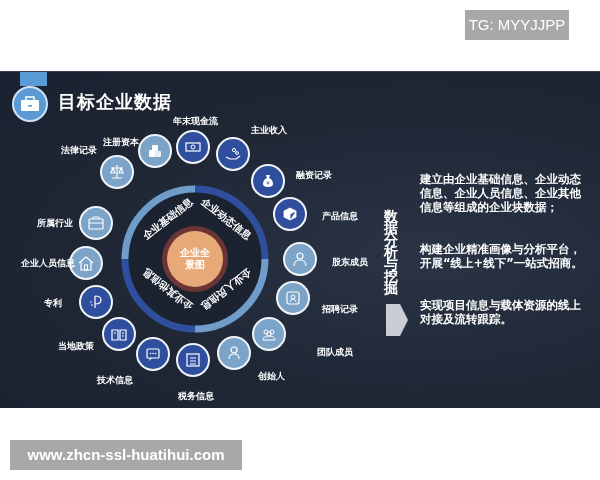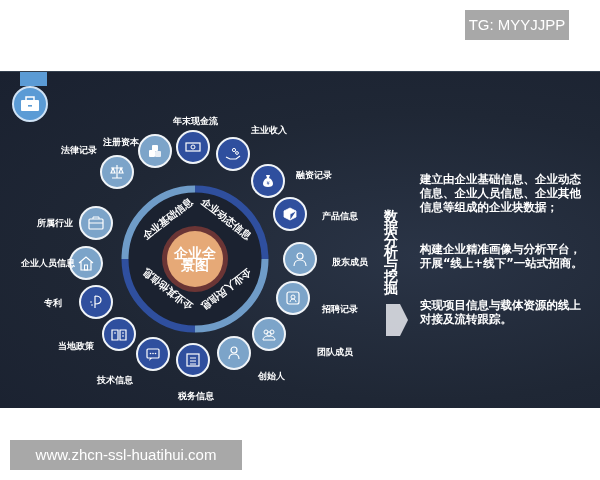--- a/index.html
+++ b/index.html
@@ -1,24 +1,24 @@
 <!DOCTYPE html>
 <html><head>
 <meta charset="utf-8">
 <style>
   html,body{margin:0;padding:0;background:#ffffff;}
   body{width:600px;height:480px;position:relative;overflow:hidden;font-family:"DejaVu Sans","Liberation Sans",sans-serif;}
   .wm-top{position:absolute;left:465px;top:10px;width:104px;height:30px;background:#a8a8a8;color:#fff;font-size:15px;line-height:30px;text-align:center;font-family:"Liberation Sans",sans-serif;}
-  .wm-bottom{position:absolute;left:10px;top:440px;width:232px;height:30px;background:#a8a8a8;color:#fff;font-size:15px;line-height:30px;text-align:center;font-family:"Liberation Sans",sans-serif;}
+  .wm-bottom{position:absolute;left:10px;top:440px;width:232px;height:30px;background:#a8a8a8;color:#fff;font-size:15px;line-height:30px;text-align:center;font-family:"Liberation Sans",sans-serif;font-weight:bold;}
   .slide{position:absolute;left:0;top:71px;width:600px;height:336px;background:radial-gradient(ellipse at 70% 55%,#2a3446 0%,#1f2735 55%,#1a2130 100%);border-top:1px solid #34404f;overflow:hidden;}
   .tab{position:absolute;left:20px;top:0;width:27px;height:14px;background:#5b9bd5;}
   .title-icon{position:absolute;left:12px;top:14px;width:36px;height:36px;border-radius:50%;background:#5b9bd5;border:2px solid #cfe2f5;box-sizing:border-box;display:flex;align-items:center;justify-content:center;}
   .title{position:absolute;left:58px;top:18px;color:#fff;font-size:18px;font-weight:bold;letter-spacing:1px;}
   .ring{position:absolute;}
-  .center{position:absolute;left:167px;top:230px;width:56px;height:56px;border-radius:50%;background:#e6a977;box-shadow:0 0 0 5px #6b3535;color:#fff;font-size:14px;font-weight:bold;display:flex;flex-direction:column;align-items:center;justify-content:center;line-height:12px;}
+  .center{position:absolute;left:167px;top:230px;width:56px;height:56px;border-radius:50%;background:#e6a977;box-shadow:0 0 0 5px #6b3535;color:#fff;font-size:10px;font-weight:bold;display:flex;flex-direction:column;align-items:center;justify-content:center;line-height:12px;}
   .seg{position:absolute;color:#fff;font-size:10px;font-weight:bold;white-space:nowrap;}
   .bubble{position:absolute;width:34px;height:34px;border-radius:50%;border:2px solid #f0f4f8;box-sizing:border-box;display:flex;align-items:center;justify-content:center;}
   .bubble.light{background:#7ca4c9;}
   .bubble.dark{background:#2f4f9e;}
   .bubble svg{width:18px;height:18px;}
   .lbl{position:absolute;color:#fff;font-size:9px;font-weight:bold;white-space:nowrap;}
   .arrow{position:absolute;left:386px;top:218px;width:24px;height:60px;}
   .vtext{position:absolute;left:386px;top:212px;width:12px;color:#fff;font-size:14px;font-weight:bold;line-height:12px;text-align:left;}
   .para{position:absolute;left:420px;color:#fff;font-size:11.5px;font-weight:bold;line-height:14px;width:170px;}
   .credit{position:absolute;left:465px;top:314px;color:#e8e8e8;font-size:11.5px;}
@@ -30,20 +30,21 @@
 
 <div class="slide">
   <div class="tab"></div>
   <div class="title-icon">
     <svg width="20" height="16" viewBox="0 0 20 16">
         <rect x="1" y="4" width="18" height="11" rx="1" fill="#fff"></rect>
         <rect x="6" y="1" width="8" height="4" fill="none" stroke="#fff" stroke-width="1.5"></rect>
         <rect x="8" y="9" width="4" height="1.6" fill="#5b9bd5"></rect>
       </svg>
   </div>
+  <div class="title">目标企业数据</div>
 
   <svg class="ring" style="left:118px;top:110px;" width="154" height="154" viewBox="0 0 154 154">
     <circle cx="77" cy="77" r="70" fill="#1b2230"></circle>
     <path d="M77 7 A70 70 0 0 0 7 77" fill="none" stroke="#6f9cc8" stroke-width="7"></path>
     <path d="M77 7 A70 70 0 0 1 147 77" fill="none" stroke="#2f4f9e" stroke-width="7"></path>
     <path d="M147 77 A70 70 0 0 1 77 147" fill="none" stroke="#6f9cc8" stroke-width="7"></path>
     <path d="M77 147 A70 70 0 0 1 7 77" fill="none" stroke="#2f4f9e" stroke-width="7"></path>
   </svg>
 
   <div class="seg" style="left:138px;top:140px;transform:rotate(-38deg);">企业基础信息</div>

